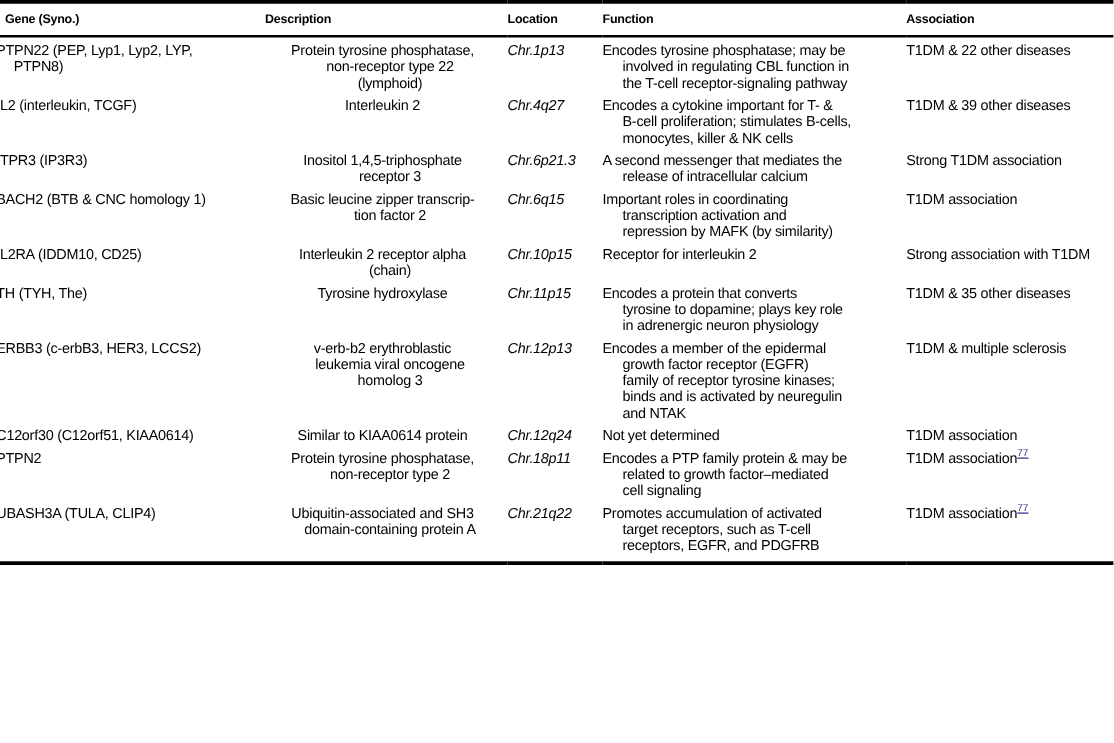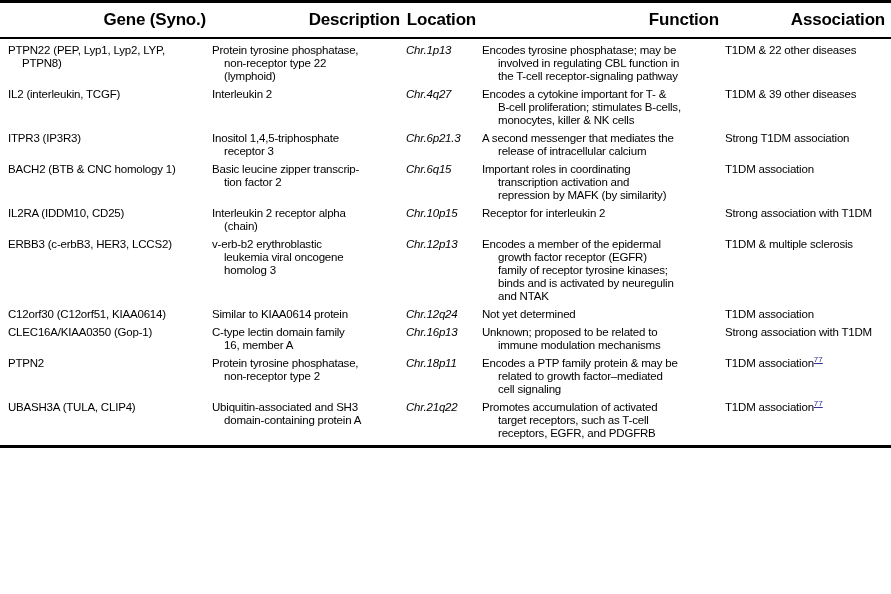--- a/index.html
+++ b/index.html
@@ -17,42 +17,42 @@
     overflow: hidden;
   }
   table.gene-table {
     width: 891px;
     table-layout: fixed;
     border-collapse: collapse;
     border-top: 3px solid var(--rule-color);
     border-bottom: 3px solid var(--rule-color);
   }
   thead th {
-    text-align: right;
+    text-align: left;
     vertical-align: bottom;
-    font-size: 17px;
+    font-size: 10px;
     font-weight: bold;
     letter-spacing: -0.2px;
     padding: 7px 6px 7px 0;
     border-bottom: 2px solid var(--rule-color);
     white-space: nowrap;
   }
   thead th.h-gene { padding-left: 4px; }
   tbody td {
     vertical-align: top;
     font-size: 11.5px;
     line-height: 13px;
     letter-spacing: -0.2px;
     padding: 0 6px 5px 0;
     white-space: pre-line;
   }
   tbody tr:first-child td { padding-top: 5px; }
   
-  td.c-gene { padding-left: 22px; text-indent: -14px; }
-  td.c-desc { padding-left: 12px; text-indent: -12px; }
+  td.c-gene { padding-left: 11px; text-indent: -14px; }
+  td.c-desc { padding-left: 12px; text-indent: -12px; text-align: center; }
   td.c-loc  { padding-left: 0; font-style: italic; }
   td.c-func { padding-left: 16px; text-indent: -16px; }
   td.c-assoc { padding-left: 0; }
   sup.citation-sup {
     color: var(--citation-blue);
     font-size: 8px;
     letter-spacing: 0;
     line-height: 0;
     vertical-align: super;
     text-decoration: underline;
@@ -129,20 +129,29 @@
   <tr>
     <td class="c-gene">IL2RA (IDDM10, CD25)</td>
     <td class="c-desc">Interleukin 2 receptor alpha
 (chain)</td>
     <td class="c-loc">Chr.10p15</td>
     <td class="c-func">Receptor for interleukin 2</td>
     <td class="c-assoc"><span>Strong association with T1DM</span><sup class="citation-sup"></sup></td>
   </tr>
 
 
+  <tr>
+    <td class="c-gene">TH (TYH, The)</td>
+    <td class="c-desc">Tyrosine hydroxylase</td>
+    <td class="c-loc">Chr.11p15</td>
+    <td class="c-func">Encodes a protein that converts
+tyrosine to dopamine; plays key role
+in adrenergic neuron physiology</td>
+    <td class="c-assoc"><span>T1DM &amp; 35 other diseases</span><sup class="citation-sup"></sup></td>
+  </tr>
 
   <tr>
     <td class="c-gene">ERBB3 (c-erbB3, HER3, LCCS2)</td>
     <td class="c-desc">v-erb-b2 erythroblastic
 leukemia viral oncogene
 homolog 3</td>
     <td class="c-loc">Chr.12p13</td>
     <td class="c-func">Encodes a member of the epidermal
 growth factor receptor (EGFR)
 family of receptor tyrosine kinases;
@@ -152,29 +161,20 @@
   </tr>
 
   <tr>
     <td class="c-gene">C12orf30 (C12orf51, KIAA0614)</td>
     <td class="c-desc">Similar to KIAA0614 protein</td>
     <td class="c-loc">Chr.12q24</td>
     <td class="c-func">Not yet determined</td>
     <td class="c-assoc"><span>T1DM association</span><sup class="citation-sup"></sup></td>
   </tr>
 
-  <tr>
-    <td class="c-gene">CLEC16A/KIAA0350 (Gop-1)</td>
-    <td class="c-desc">C-type lectin domain family
-16, member A</td>
-    <td class="c-loc">Chr.16p13</td>
-    <td class="c-func">Unknown; proposed to be related to
-immune modulation mechanisms</td>
-    <td class="c-assoc"><span>Strong association with T1DM</span><sup class="citation-sup"></sup></td>
-  </tr>
 
   <tr>
     <td class="c-gene">PTPN2</td>
     <td class="c-desc">Protein tyrosine phosphatase,
 non-receptor type 2</td>
     <td class="c-loc">Chr.18p11</td>
     <td class="c-func">Encodes a PTP family protein &amp; may be
 related to growth factor–mediated
 cell signaling</td>
     <td class="c-assoc"><span>T1DM association</span><sup class="citation-sup">77</sup></td>

